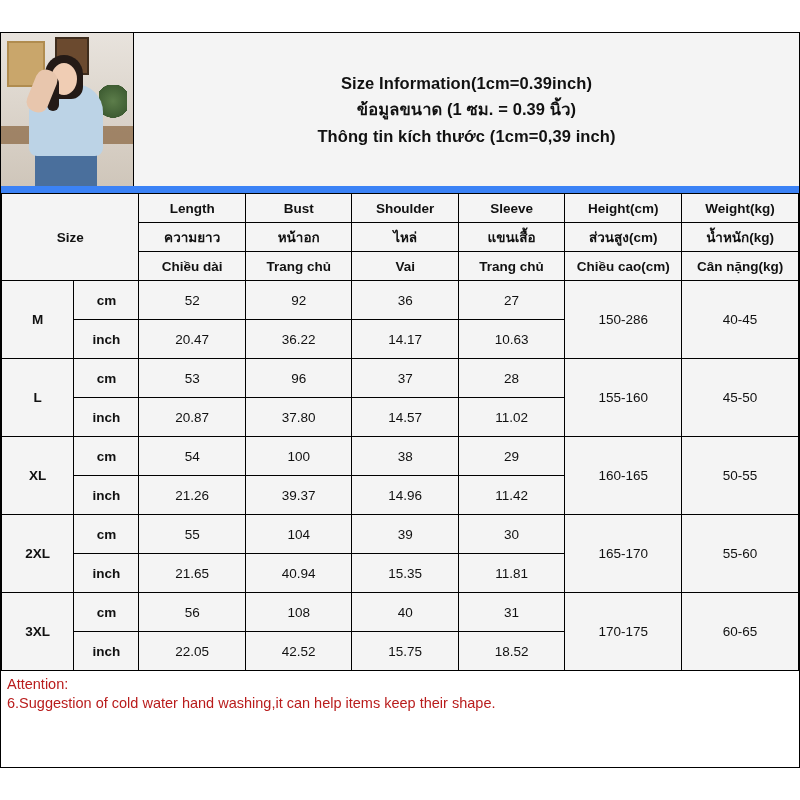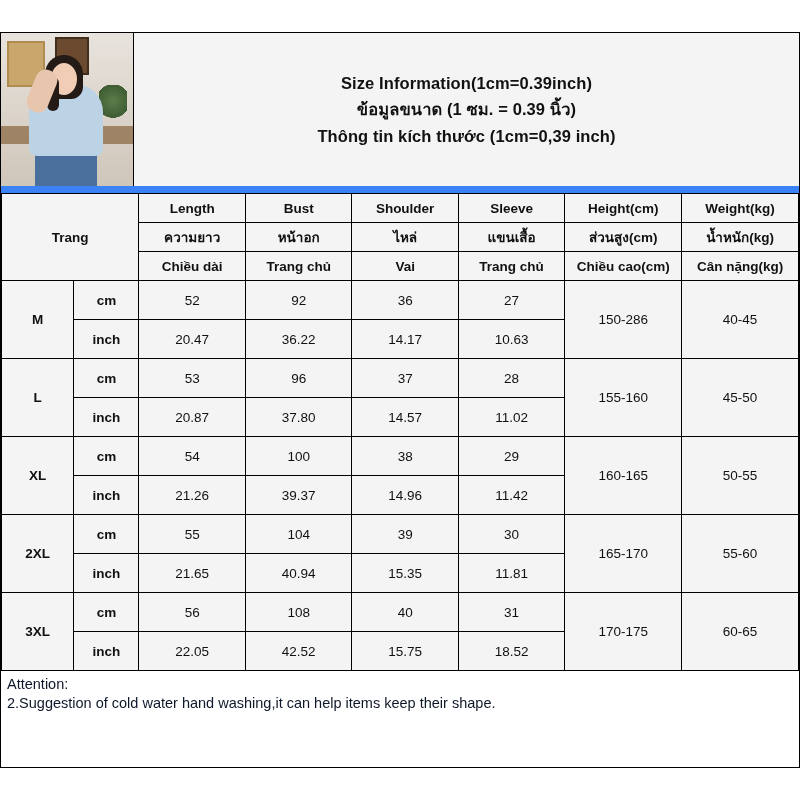--- a/index.html
+++ b/index.html
@@ -179,21 +179,21 @@
     font-size: 14px;
   }
   
   .attention {
     flex: 1;
     background: #ffffff;
     padding: 4px 16px 0 6px;
     box-sizing: border-box;
     font-size: 14.5px;
     line-height: 1.32;
-    color: #0f172a;
+    color: #b91c1c;
   }
   .attention p { margin: 0; }
 </style>
 </head>
 <body>
 
 <div id="sheet">
 
   <div class="header-zone">
     <div class="photo">
@@ -221,21 +221,21 @@
         <col class="col-unit">
       <col class="col-meas">
         <col class="col-meas">
         <col class="col-meas">
         <col class="col-meas">
       <col class="col-big">
         <col class="col-big">
     </colgroup>
     <tbody>
       <tr>
-        <td class="sizelabel" rowspan="3" colspan="2">Trang</td>
+        <td class="sizelabel" rowspan="3" colspan="2">Size</td>
         <th class="head">Length</th>
         <th class="head">Bust</th>
         <th class="head">Shoulder</th>
         <th class="head">Sleeve</th>
         <th class="head">Height(cm)</th>
         <th class="head">Weight(kg)</th>
       </tr>
       <tr>
         <td class="head-sub">ความยาว</td>
         <td class="head-sub">หน้าอก</td>
@@ -340,16 +340,16 @@
         <td class="valcell">22.05</td>
         <td class="valcell">42.52</td>
         <td class="valcell">15.75</td>
         <td class="valcell">18.52</td>
       </tr>
     </tbody>
   </table>
 
   <div class="attention">
     <p>Attention:</p>
-    <p>2.Suggestion of cold water hand washing,it can help items keep their shape.</p>
+    <p>6.Suggestion of cold water hand washing,it can help items keep their shape.</p>
   </div>
 
 </div>
 
 </body></html>

